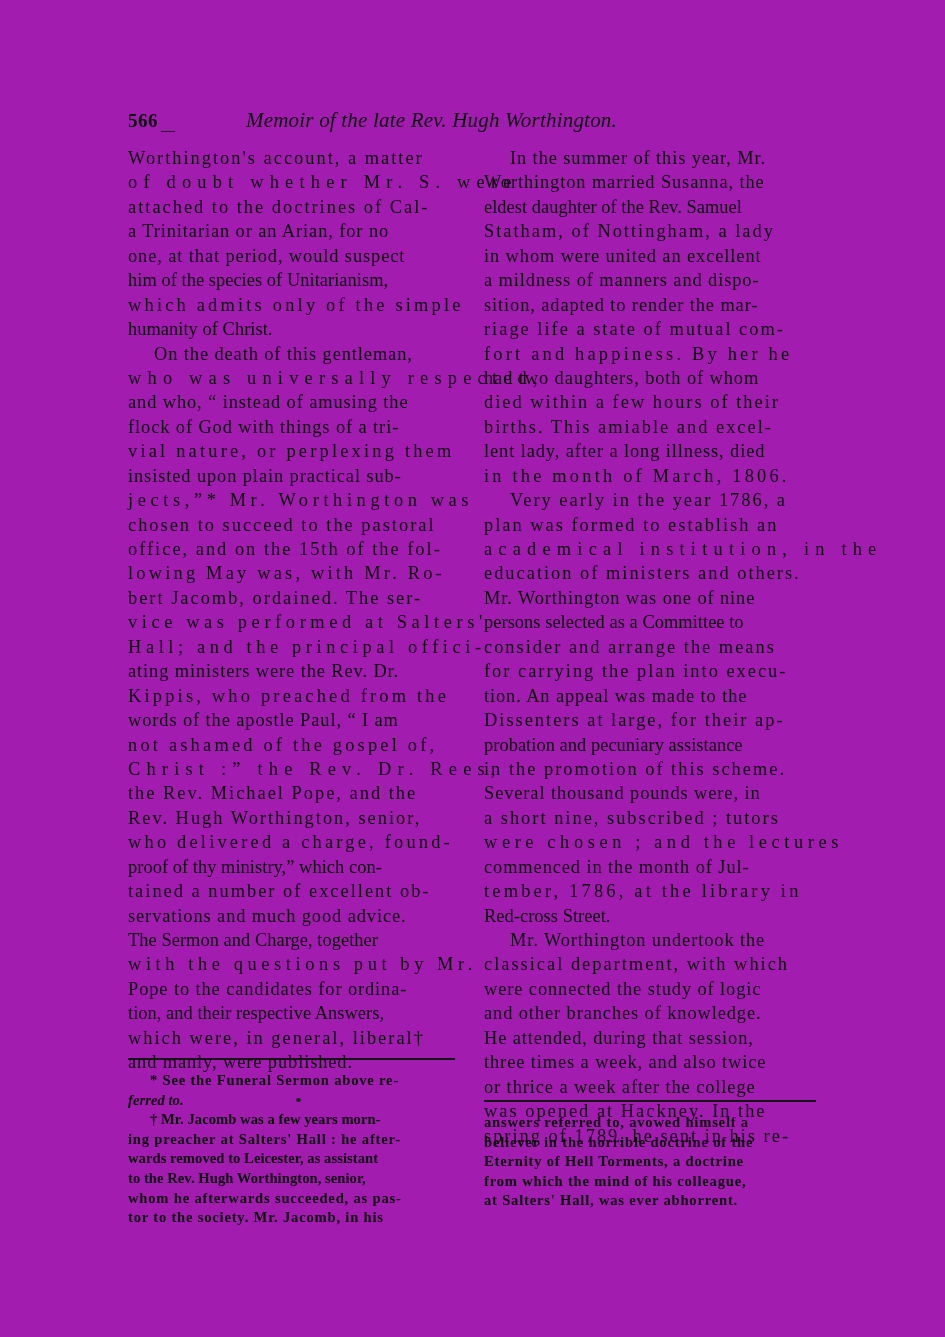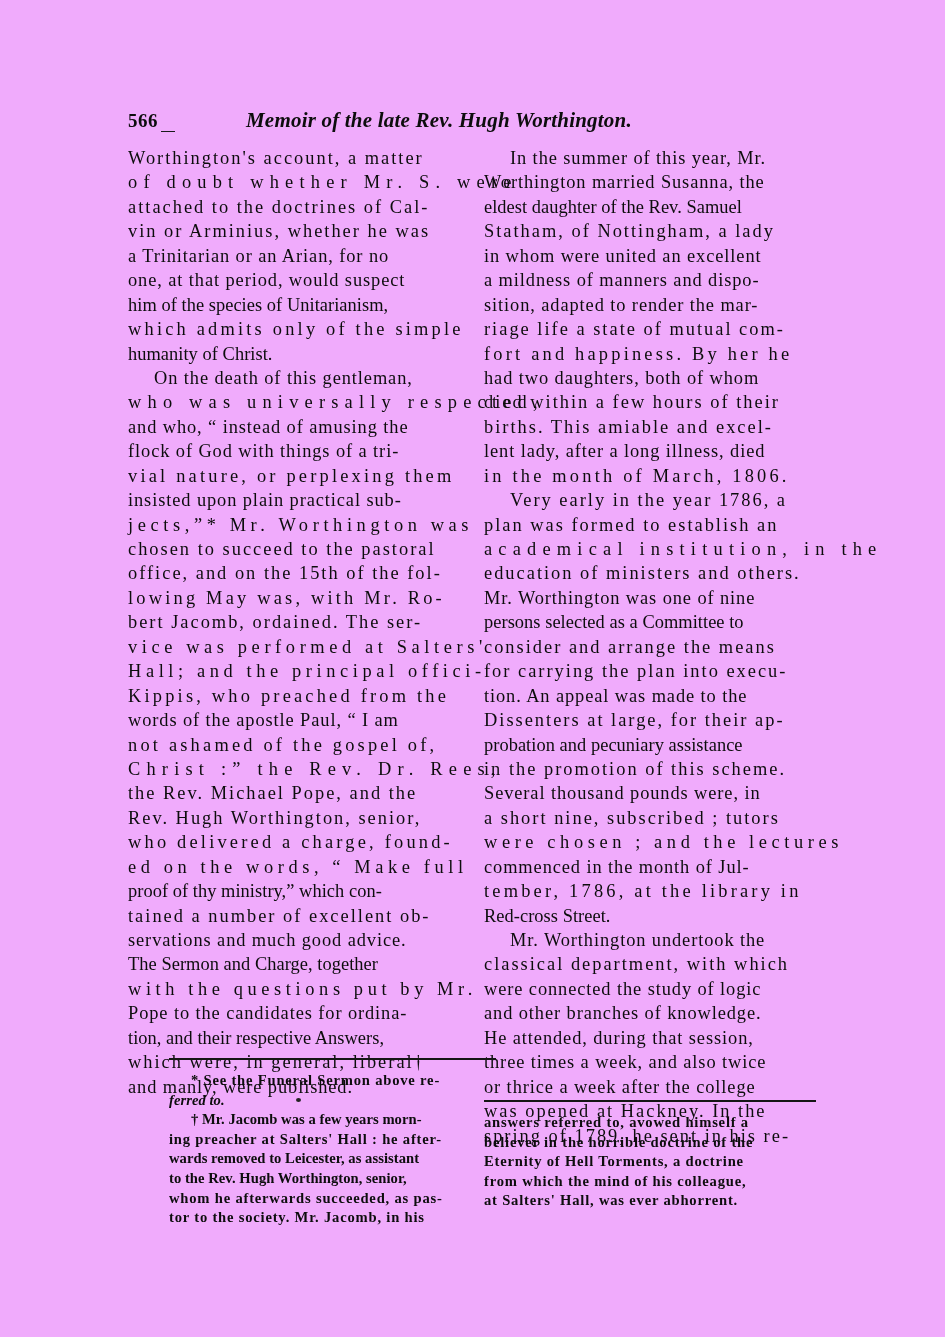--- a/index.html
+++ b/index.html
@@ -5,21 +5,21 @@
 <style>
   html, body {
     margin: 0;
     padding: 0;
     background: #ffffff;
   }
   .page {
     position: relative;
     width: 945px;
     height: 1337px;
-    background: #f0abfc;
+    background: #a21caf;
     font-family: "Liberation Serif", "DejaVu Serif", serif;
     color: #0d0d0d;
     overflow: hidden;
   }
 
   
   .runhead {
     position: absolute;
     left: 128px;
     top: 108px;
@@ -40,21 +40,21 @@
     top: 23px;
     width: 14px;
     height: 1px;
     background: #1a1a1a;
   }
   .runtitle {
     position: absolute;
     left: 118px;
     top: 0px;
     font-style: italic;
-    font-weight: 700;
+    font-weight: 400;
     font-size: 21px;
     letter-spacing: 0.2px;
     white-space: nowrap;
   }
 
   
   .col {
     position: absolute;
     top: 146px;
     width: 338px;
@@ -79,21 +79,21 @@
   .sp2 { letter-spacing: 2.0px; }
   .sp3 { letter-spacing: 3.2px; }
   .sp4 { letter-spacing: 4.6px; }
   .sp5 { letter-spacing: 6.2px; }
 
   
   .fn {
     position: absolute;
     width: 338px;
   }
-  .fn-left  { left: 128px; top: 1058px; margin-left: 41px; }
+  .fn-left  { left: 128px; top: 1058px; }
   .fn-right { left: 484px; top: 1100px; }
 
   .fn-rule {
     width: 327px;
     height: 2px;
     background: #151515;
     margin-bottom: 11px;
   }
   .fn-right .fn-rule { width: 332px; }
 
@@ -128,47 +128,46 @@
   <div class="runhead">
     <span class="folio">566</span>
     <span class="folio-rule"></span>
     <span class="runtitle">Memoir of the late Rev. Hugh Worthington.</span>
   </div>
 
   <div class="col col-left">
     <div class="body-line j sp2">Worthington's account, a matter</div>
     <div class="body-line j sp5">of doubt whether Mr. S. were</div>
     <div class="body-line j sp2">attached to the doctrines of Cal-</div>
-    <div class="body-line j sp2">vin or Arminius, whether he was</div>
     <div class="body-line j sp1">a Trinitarian or an Arian, for no</div>
     <div class="body-line j sp1">one, at that period, would suspect</div>
     <div class="body-line j">him of the species of Unitarianism,</div>
     <div class="body-line j sp3">which admits only of the simple</div>
     <div class="body-line j">humanity of Christ.</div>
     <div class="body-line j indent sp1">On the death of this gentleman,</div>
     <div class="body-line j sp5">who was universally respected,</div>
     <div class="body-line j sp1">and who, “ instead of amusing the</div>
     <div class="body-line j sp1">flock of God with things of a tri-</div>
     <div class="body-line j sp3">vial nature, or perplexing them</div>
     <div class="body-line j sp1">insisted upon plain practical sub-</div>
     <div class="body-line j sp4">jects,”* Mr. Worthington was</div>
     <div class="body-line j sp2">chosen to succeed to the pastoral</div>
     <div class="body-line j sp2">office, and on the 15th of the fol-</div>
     <div class="body-line j sp3">lowing May was, with Mr. Ro-</div>
     <div class="body-line j sp2">bert Jacomb, ordained. The ser-</div>
     <div class="body-line j sp4">vice was performed at Salters'</div>
     <div class="body-line j sp4">Hall; and the principal offici-</div>
+    <div class="body-line j sp1">ating ministers were the Rev. Dr.</div>
     <div class="body-line j sp3">Kippis, who preached from the</div>
     <div class="body-line j sp1">words of the apostle Paul, “ I am</div>
     <div class="body-line j sp3">not ashamed of the gospel of,</div>
     <div class="body-line j sp5">Christ :” the Rev. Dr. Rees,</div>
     <div class="body-line j sp2">the Rev. Michael Pope, and the</div>
     <div class="body-line j sp2">Rev. Hugh Worthington, senior,</div>
     <div class="body-line j sp3">who delivered a charge, found-</div>
-    <div class="body-line j sp4">ed on the words, “ Make full</div>
     <div class="body-line j">proof of thy ministry,” which con-</div>
     <div class="body-line j sp2">tained a number of excellent ob-</div>
     <div class="body-line j sp1">servations and much good advice.</div>
     <div class="body-line j">The Sermon and Charge, together</div>
     <div class="body-line j sp4">with the questions put by Mr.</div>
     <div class="body-line j sp1">Pope to the candidates for ordina-</div>
     <div class="body-line j">tion, and their respective Answers,</div>
     <div class="body-line j sp2">which were, in general, liberal†</div>
     <div class="body-line j sp1">and manly, were published.</div>
   </div>

